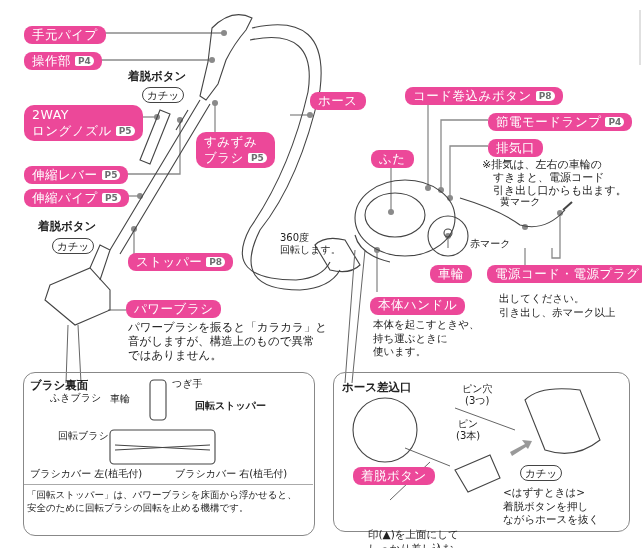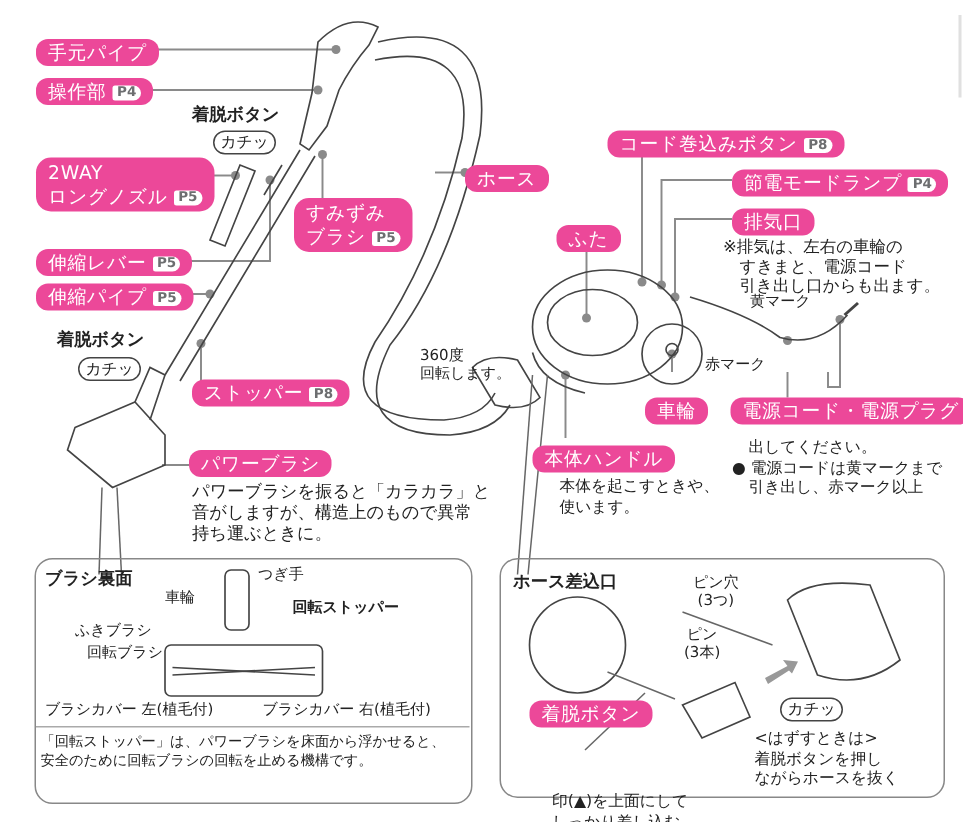--- a/index.html
+++ b/index.html
@@ -120,69 +120,69 @@
 <div class="txt b" style="left:38px;top:219px;">着脱ボタン</div>
 <div class="bubble" style="left:52px;top:238px;">カチッ</div>
 
 <div class="lbl" style="left:128px;top:253px;"><span>ストッパー</span><span class="pg">P8</span></div>
 
 <div class="lbl two" style="left:196px;top:132px;">
   <div>すみずみ</div>
   <div><span>ブラシ</span><span class="pg">P5</span></div>
 </div>
 
-<div class="lbl" style="left:310px;top:110px;"><span>ホース</span></div>
+<div class="lbl" style="left:310px;top:92px;"><span>ホース</span></div>
 
 <div class="txt small" style="left:280px;top:232px;">
   <div>360度</div>
   <div>回転します。</div>
 </div>
 
 <div class="lbl" style="left:126px;top:300px;"><span>パワーブラシ</span></div>
 <div class="txt" style="left:128px;top:320px;">
   <div>パワーブラシを振ると「カラカラ」と</div>
   <div>音がしますが、構造上のもので異常</div>
-  <div>持ち運ぶときに。</div>
+  <div>ではありません。</div>
 </div>
 
 <div class="lbl" style="left:405px;top:87px;"><span>コード巻込みボタン</span><span class="pg">P8</span></div>
 <div class="lbl" style="left:488px;top:113px;"><span>節電モードランプ</span><span class="pg">P4</span></div>
 <div class="lbl" style="left:488px;top:139px;"><span>排気口</span></div>
 
 <div class="txt small" style="left:482px;top:158px;font-size:11px;line-height:13px;">
   <div>※排気は、左右の車輪の</div>
   <div style="padding-left:11px">すきまと、電源コード</div>
   <div style="padding-left:11px">引き出し口からも出ます。</div>
 </div>
 
 <div class="lbl" style="left:371px;top:150px;"><span>ふた</span></div>
 <div class="txt small" style="left:500px;top:196px;">黄マーク</div>
 <div class="txt small" style="left:470px;top:238px;">赤マーク</div>
 <div class="lbl" style="left:430px;top:265px;"><span>車輪</span></div>
 <div class="lbl" style="left:487px;top:265px;"><span>電源コード・電源プラグ</span></div>
 
-<div class="lbl" style="left:355px;top:297px;"><span>本体ハンドル</span></div>
+<div class="lbl" style="left:370px;top:297px;font-family:Liberation Mono, monospace;"><span>本体ハンドル</span></div>
 <div class="txt small" style="left:373px;top:318px;font-size:10.5px;line-height:13.5px;">
   <div>本体を起こすときや、</div>
+  <div>持ち運ぶときに</div>
   <div>使います。</div>
 </div>
 
 <div class="txt small" style="left:488px;top:292px;font-size:10.5px;line-height:13.5px;">
   <div style="padding-left:11px">出してください。</div>
-  <div><span>● </span><span>電源コードは黄マークまで</span></div>
   <div style="padding-left:11px">引き出し、赤マーク以上</div>
 </div>
 
 <div class="box" style="left:23px;top:372px;width:290px;height:162px;"></div>
 <div style="position:absolute;left:24px;top:484px;width:289px;border-top:1.2px solid #aaa;"></div>
 <div class="txt b" style="left:30px;top:378px;">ブラシ裏面</div>
 <div class="txt small" style="left:172px;top:378px;text-align:right;">つぎ手</div>
 <div class="txt small" style="left:110px;top:393px;">車輪</div>
 <div class="txt small b" style="left:195px;top:400px;">回転ストッパー</div>
-<div class="txt small" style="left:50px;top:415px;">ふきブラシ</div>
+<div class="txt small" style="left:50px;top:392px;">ふきブラシ</div>
 <div class="txt small" style="left:42px;top:430px;padding-left:16px;">回転ブラシ</div>
 <div class="txt small" style="left:30px;top:468px;">ブラシカバー 左(植毛付)</div>
 <div class="txt small" style="left:175px;top:468px;">ブラシカバー 右(植毛付)</div>
 <div class="note" style="left:27px;top:488px;font-size:9.5px;line-height:13px;">
   <div>「回転ストッパー」は、パワーブラシを床面から浮かせると、</div>
   <div>安全のために回転ブラシの回転を止める機構です。</div>
 </div>
 
 <div class="box" style="left:333px;top:372px;width:295px;height:158px;"></div>
 <div class="txt b" style="left:342px;top:380px;">ホース差込口</div>

